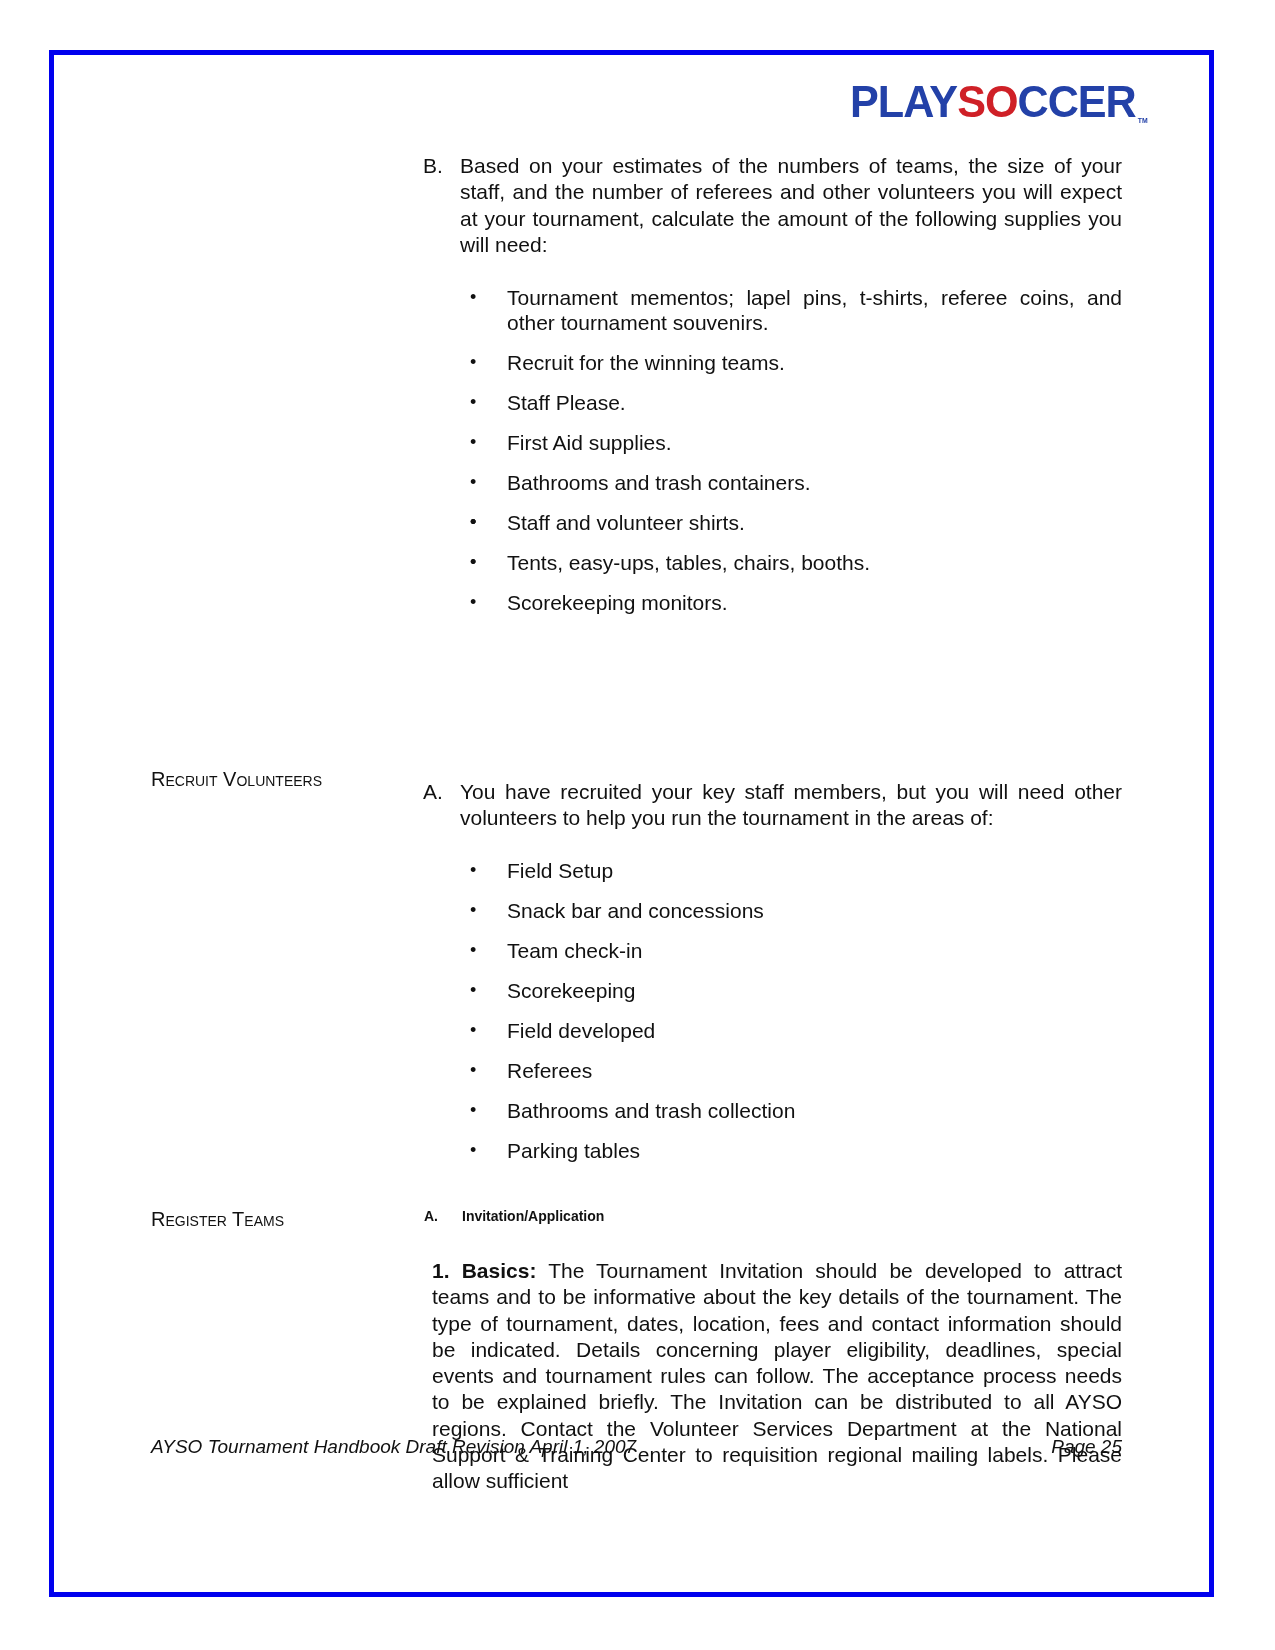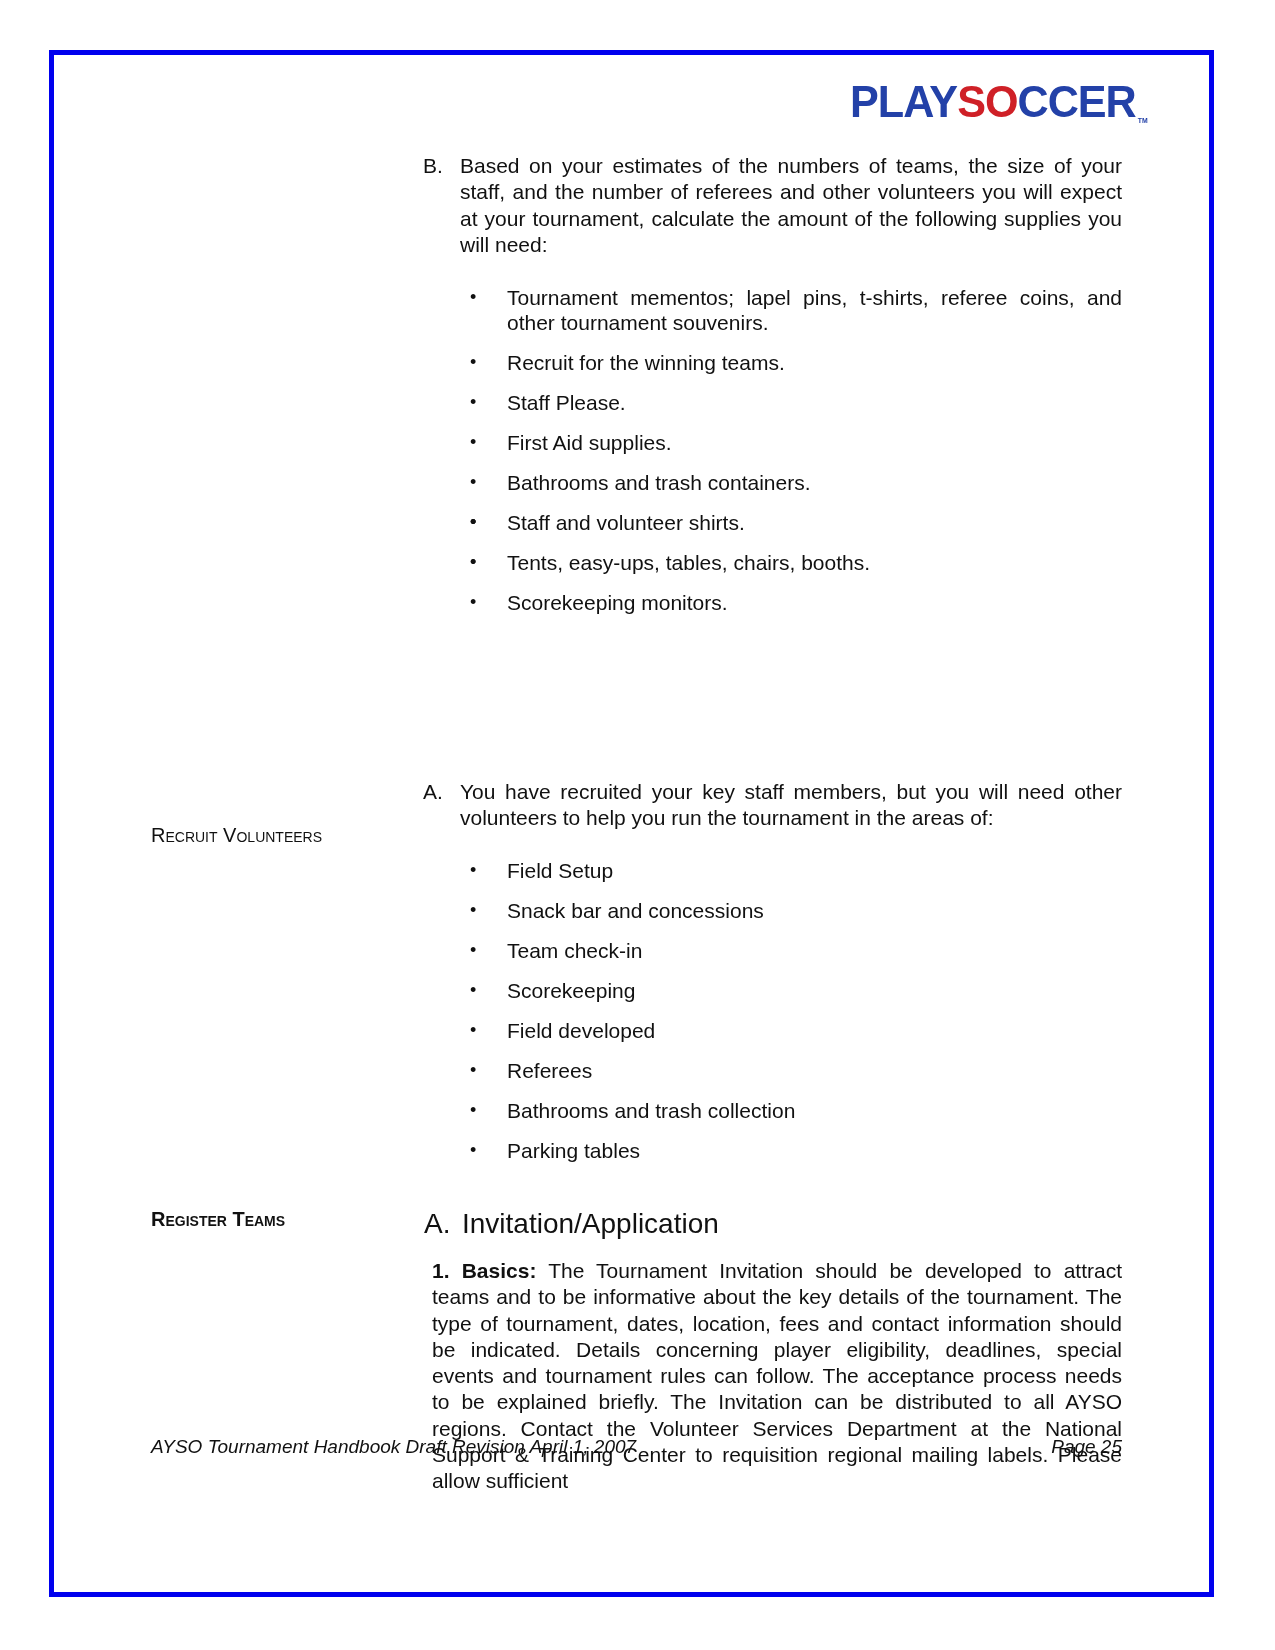--- a/index.html
+++ b/index.html
@@ -20,21 +20,21 @@
     .para {
       position: absolute; font-size: 21px; line-height: 26.3px; text-align: justify;
     }
     .para .marker { position: absolute; left: -37px; }
     .bullets { position: absolute; margin: 0; padding: 0; list-style: none; }
     .bullets li { position: relative; font-size: 21px; line-height: 25px; text-align: justify; }
     .bullets li .dot { position: absolute; left: -37px; top: 0; font-size: 18px; }
     .side-label {
       position: absolute; left: 151px; font-size: 20px; font-variant: small-caps; letter-spacing: 0;
     }
-    .heading { position: absolute; left: 424px; top: 1208px; font-size: 28px; font-weight: normal; }
+    .heading { position: absolute; left: 424px; top: 1208px; font-size: 14px; font-weight: bold; }
     .heading .marker { display: inline-block; width: 38px; }
     .footer { position: absolute; top: 1436px; font-size: 19px; font-style: italic; }
   </style>
 </head>
 <body>
 
 <div class="frame"></div>
 
 <div class="logo">
   <span class="blue">PLAY</span><span class="red">SO</span><span class="blue">CCER</span><span class="tm">TM</span>
@@ -52,38 +52,38 @@
     <li style="margin-top: 15px;"><span class="dot">•</span><span>First Aid supplies.</span></li>
     <li style="margin-top: 15px;"><span class="dot">•</span><span>Bathrooms and trash containers.</span></li>
     <li style="margin-top: 15px;"><span class="dot">•</span></li>
     <li style="margin-top: 15px;"><span class="dot">•</span></li>
     <li style="margin-top: 15px;"><span class="dot">•</span><span>Staff and volunteer shirts.</span></li>
     <li style="margin-top: 15px;"><span class="dot">•</span></li>
     <li style="margin-top: 15px;"><span class="dot">•</span><span>Tents, easy-ups, tables, chairs, booths.</span></li>
     <li style="margin-top: 15px;"><span class="dot">•</span><span>Scorekeeping monitors.</span></li>
   </ul>
 
-<div class="side-label text" style="top:824px;">Recruit Volunteers</div>
+<div class="side-label text" style="top:768px;">Recruit Volunteers</div>
 <div class="para text" style="left:460px; top:779px; width:662px;">
   <span class="marker">A.</span>
   <span>You have recruited your key staff members, but you will need other volunteers to help you run the tournament in the areas of:</span>
 </div>
 
 <ul class="bullets text" id="recruit-list" style="left:507px; top:858px; width:615px;">
     <li><span class="dot">•</span><span>Field Setup</span></li>
     <li style="margin-top: 15px;"><span class="dot">•</span><span>Snack bar and concessions</span></li>
     <li style="margin-top: 15px;"><span class="dot">•</span><span>Team check-in</span></li>
     <li style="margin-top: 15px;"><span class="dot">•</span><span>Scorekeeping</span></li>
     <li style="margin-top: 15px;"><span class="dot">•</span><span>Field developed</span></li>
     <li style="margin-top: 15px;"><span class="dot">•</span><span>Referees</span></li>
     <li style="margin-top: 15px;"><span class="dot">•</span><span>Bathrooms and trash collection</span></li>
     <li style="margin-top: 15px;"><span class="dot">•</span><span>Parking tables</span></li>
   </ul>
 
-<div class="side-label text" style="top:1208px;font-weight:bold;">Register Teams</div>
+<div class="side-label text" style="top:1208px;">Register Teams</div>
 <div class="heading text">
   <span class="marker">A.</span><span>Invitation/Application</span>
 </div>
 
 <div class="para text" style="left:432px; top:1258px; width:690px;">
   <b>1. Basics:</b><span> The Tournament Invitation should be developed to attract teams and to be informative about the key details of the tournament. The type of tournament, dates, location, fees and contact information should be indicated. Details concerning player eligibility, deadlines, special events and tournament rules can follow. The acceptance process needs to be explained briefly. The Invitation can be distributed to all AYSO regions. Contact the Volunteer Services Department at the National Support &amp; Training Center to requisition regional mailing labels. Please allow sufficient</span>
 </div>
 
 <div class="footer text" style="left:151px;">AYSO Tournament Handbook Draft Revision April 1, 2007</div>
 <div class="footer text" style="right:153px;">Page 25</div>

